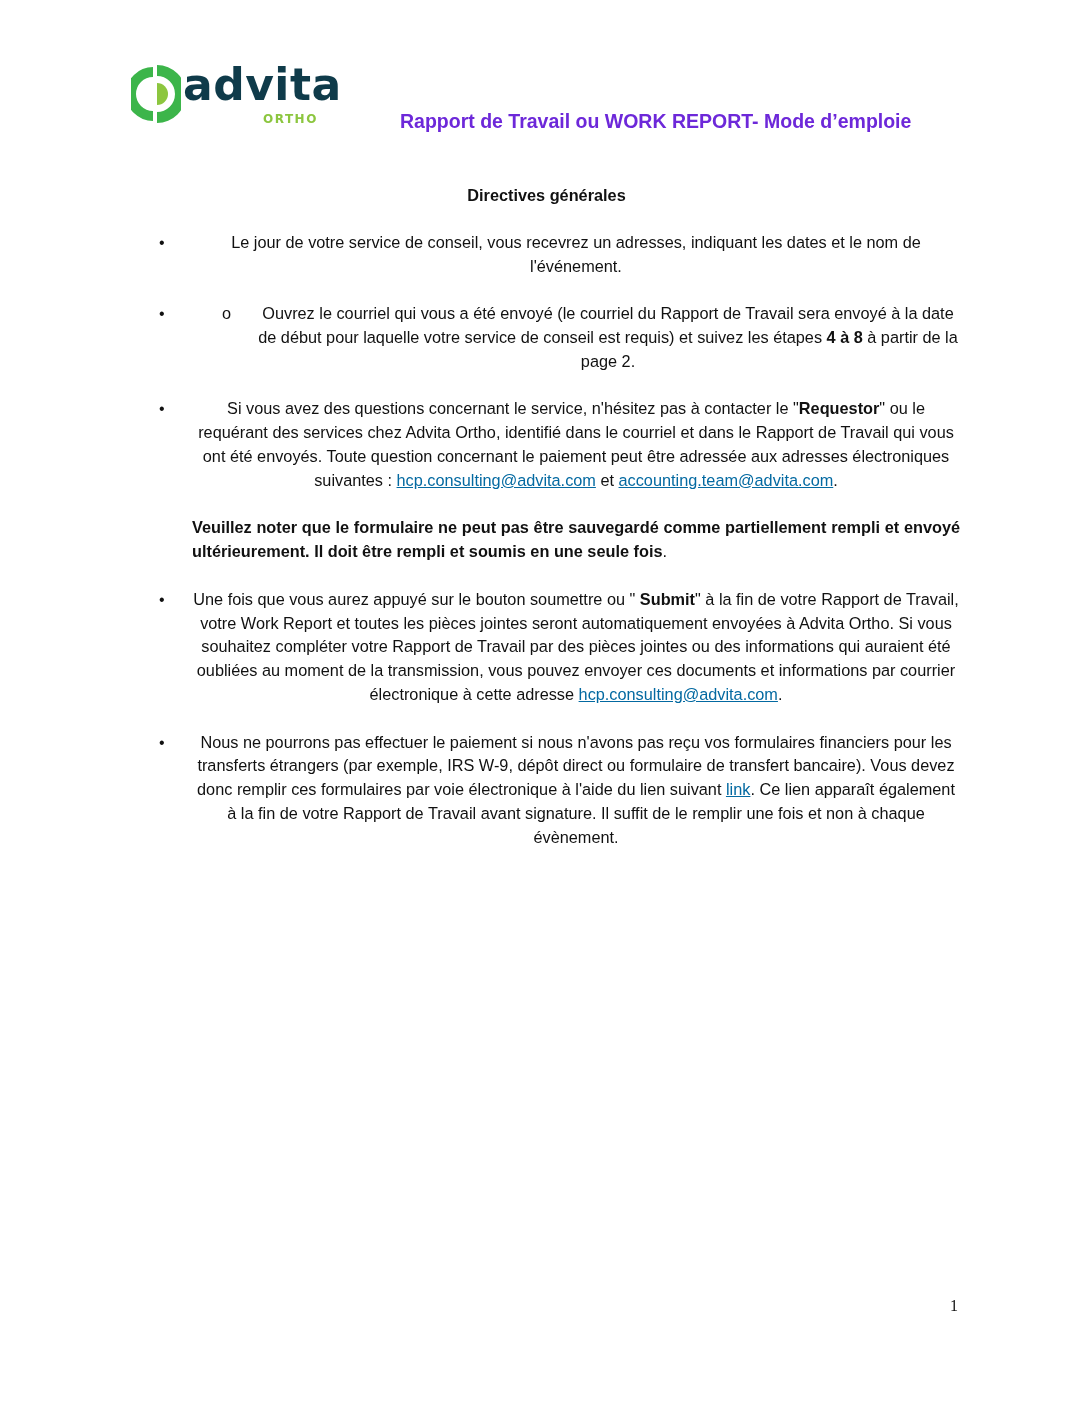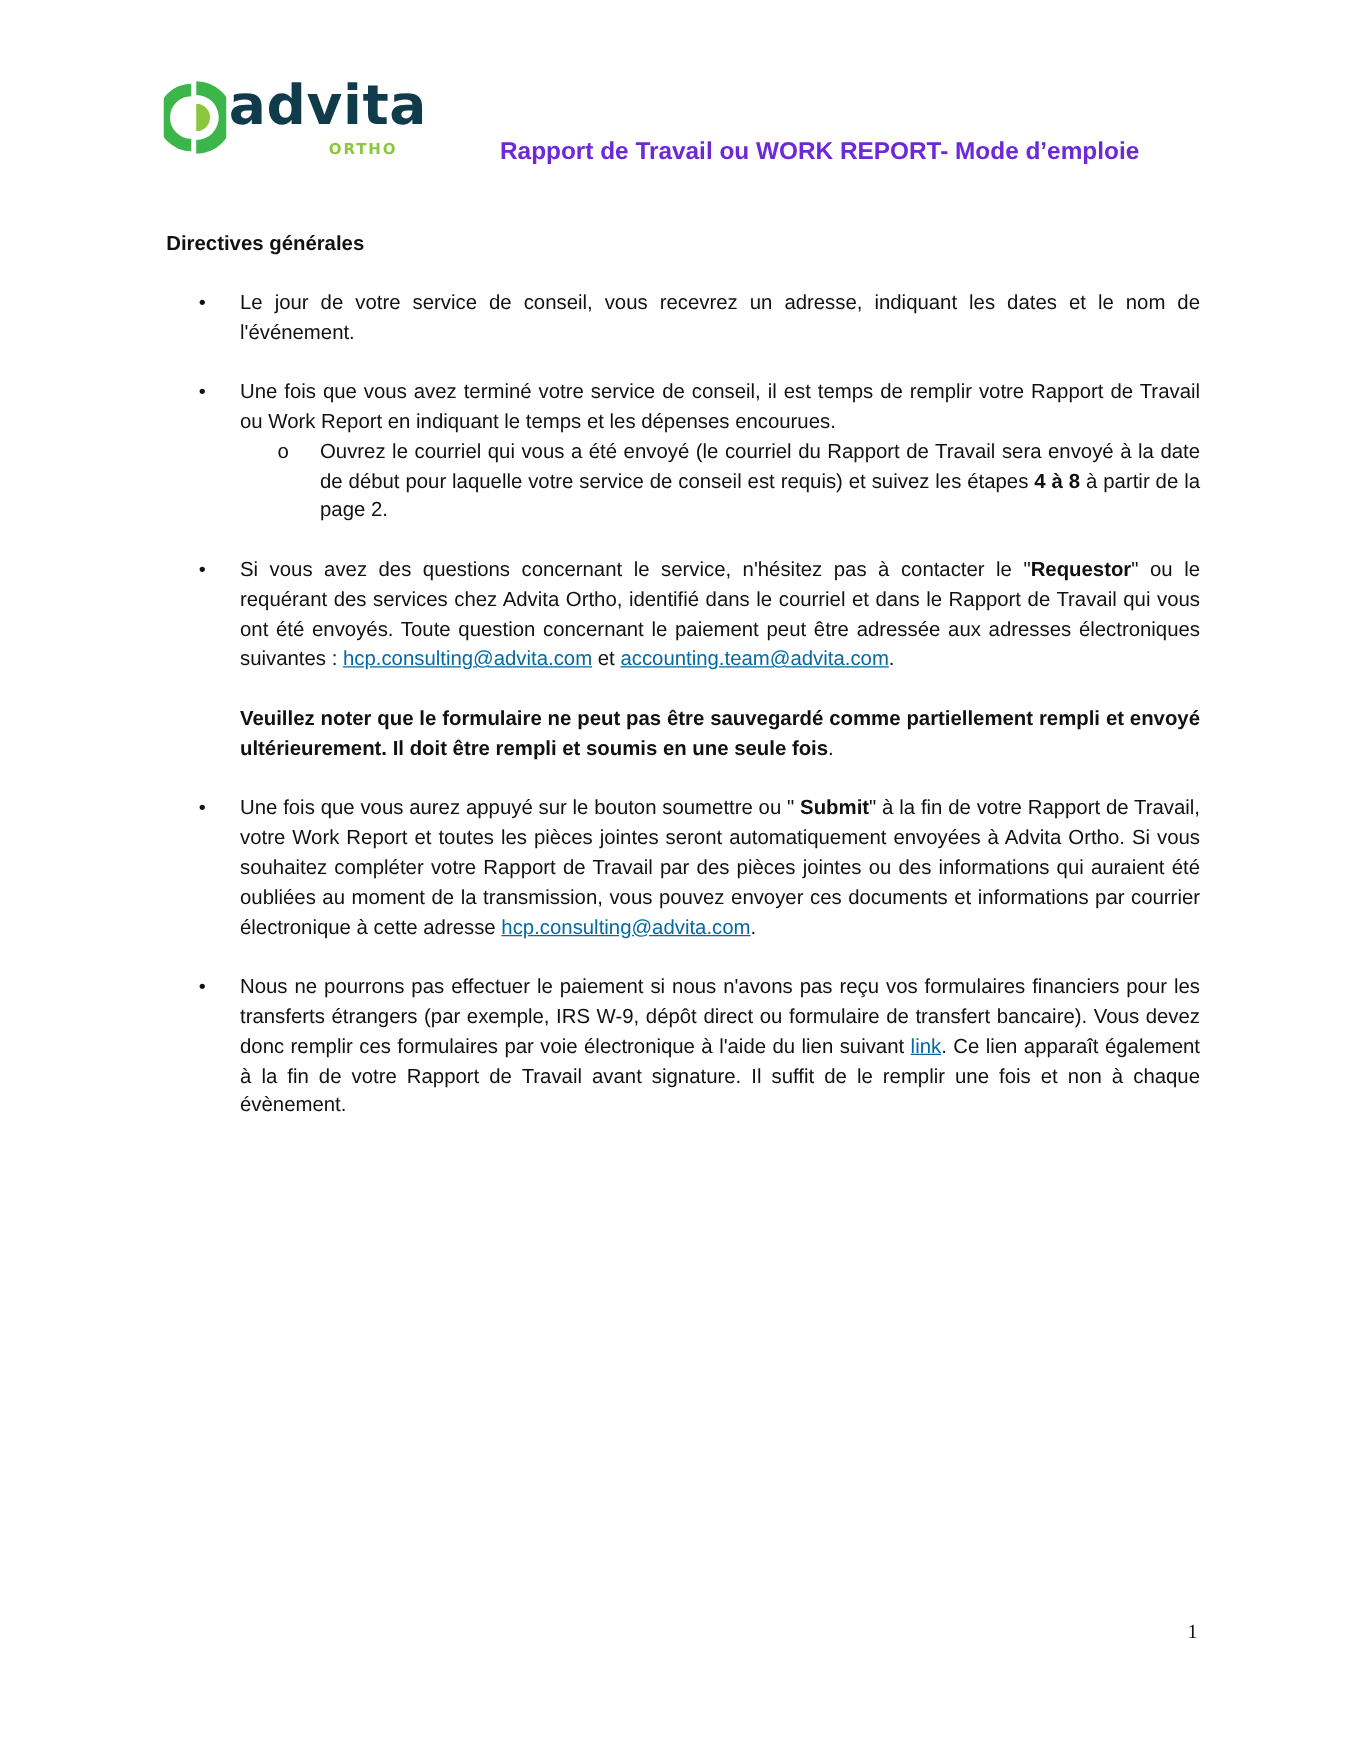--- a/index.html
+++ b/index.html
@@ -16,21 +16,21 @@
              font-family: "Liberation Sans", sans-serif; font-size: 16.3px; line-height: 23.8px; }
   .heading { font-weight: bold; margin: 0 0 23px 0; }
   .bullet { position: relative; padding-left: 59px; text-align: justify; margin-bottom: 23.8px; }
   .bullet-dot { position: absolute; left: 26px; top: 0; font-size: 16px; }
   .sub { position: relative; padding-left: 64px; text-align: justify; }
   .sub-dot { position: absolute; left: 30px; top: 0; }
   .note { font-weight: bold; text-align: justify; margin-top: 23.8px; }
   a { color: #0369a1; text-decoration: underline; }
   .pagenum { position: absolute; left: 950px; top: 1297px; font-family: "Liberation Serif", serif;
              font-size: 16px; }
-  p { margin: 0; }
+  p { margin: 0; text-align: center; }
 </style>
 </head>
 <body>
 
 <div class="logo">
   <svg width="50" height="62" viewBox="0 0 50 62" style="position:absolute;left:0;top:0;">
     <path d="M22 4 A26 26 0 0 0 22 58 L22 48 A16 16 0 0 1 22 14 Z" fill="#3cb54a"></path>
     <path d="M26 2 A29 29 0 0 1 26 60 L26 49 A18 18 0 0 0 26 13 Z" fill="#3cb54a"></path>
     <path d="M26 20 A11 11 0 0 1 26 42 Z" fill="#8cc63f"></path>
   </svg>
@@ -38,26 +38,25 @@
   <div class="logo-sub">ORTHO</div>
 </div>
 
 <div class="title">Rapport de Travail ou WORK REPORT- Mode d’emploie</div>
 
 <div class="content">
   <p class="heading">Directives générales</p>
 
   <div class="bullet">
     <span class="bullet-dot">•</span>
-    <p>Le jour de votre service de conseil, vous recevrez un adresse, indiquant les dates et le nom de l'événement.</p>
+    <p>Le jour de votre service de conseil, vous recevrez un adresses, indiquant les dates et le nom de l'événement.</p>
   </div>
 
   <div class="bullet">
     <span class="bullet-dot">•</span>
-    <p>Une fois que vous avez terminé votre service de conseil, il est temps de remplir votre Rapport de Travail ou Work Report en indiquant le temps et les dépenses encourues.</p>
     <div class="sub">
       <span class="sub-dot">o</span>
       <p><span>Ouvrez le courriel qui vous a été envoyé (le courriel du Rapport de Travail sera envoyé à la date de début pour laquelle votre service de conseil est requis) et suivez les étapes </span><b>4 à 8</b><span> à partir de la page 2.</span></p>
     </div>
   </div>
 
   <div class="bullet">
     <span class="bullet-dot">•</span>
     <p><span>Si vous avez des questions concernant le service, n'hésitez pas à contacter le "</span><b>Requestor</b><span>" ou le requérant des services chez Advita Ortho, identifié dans le courriel et dans le Rapport de Travail qui vous ont été envoyés. Toute question concernant le paiement peut être adressée aux adresses électroniques suivantes : </span><a>hcp.consulting@advita.com</a><span> et </span><a>accounting.team@advita.com</a><span>.</span></p>
     <p class="note"><span>Veuillez noter que le formulaire ne peut pas être sauvegardé comme partiellement rempli et envoyé ultérieurement. Il doit être rempli et soumis en une seule fois</span><span style="font-weight:normal">.</span></p>

